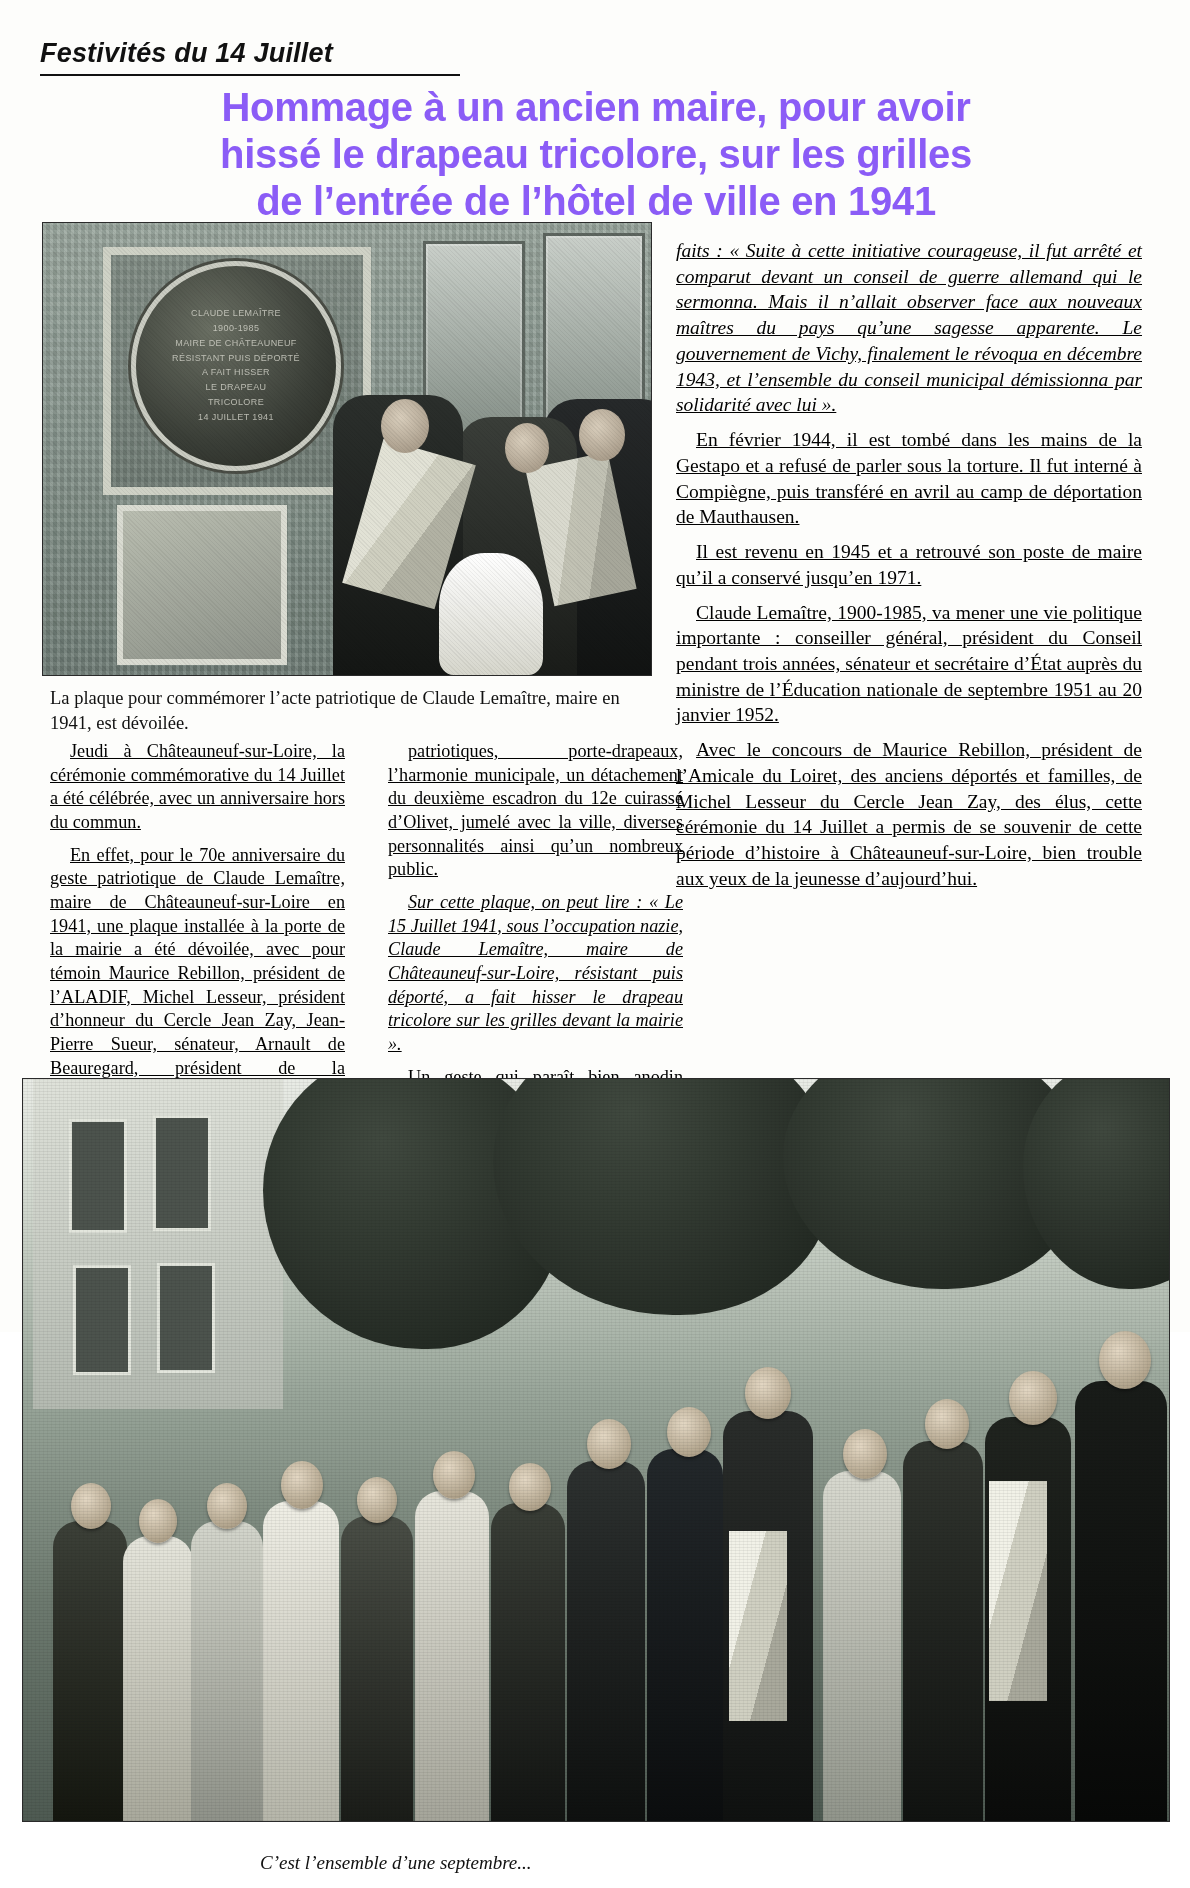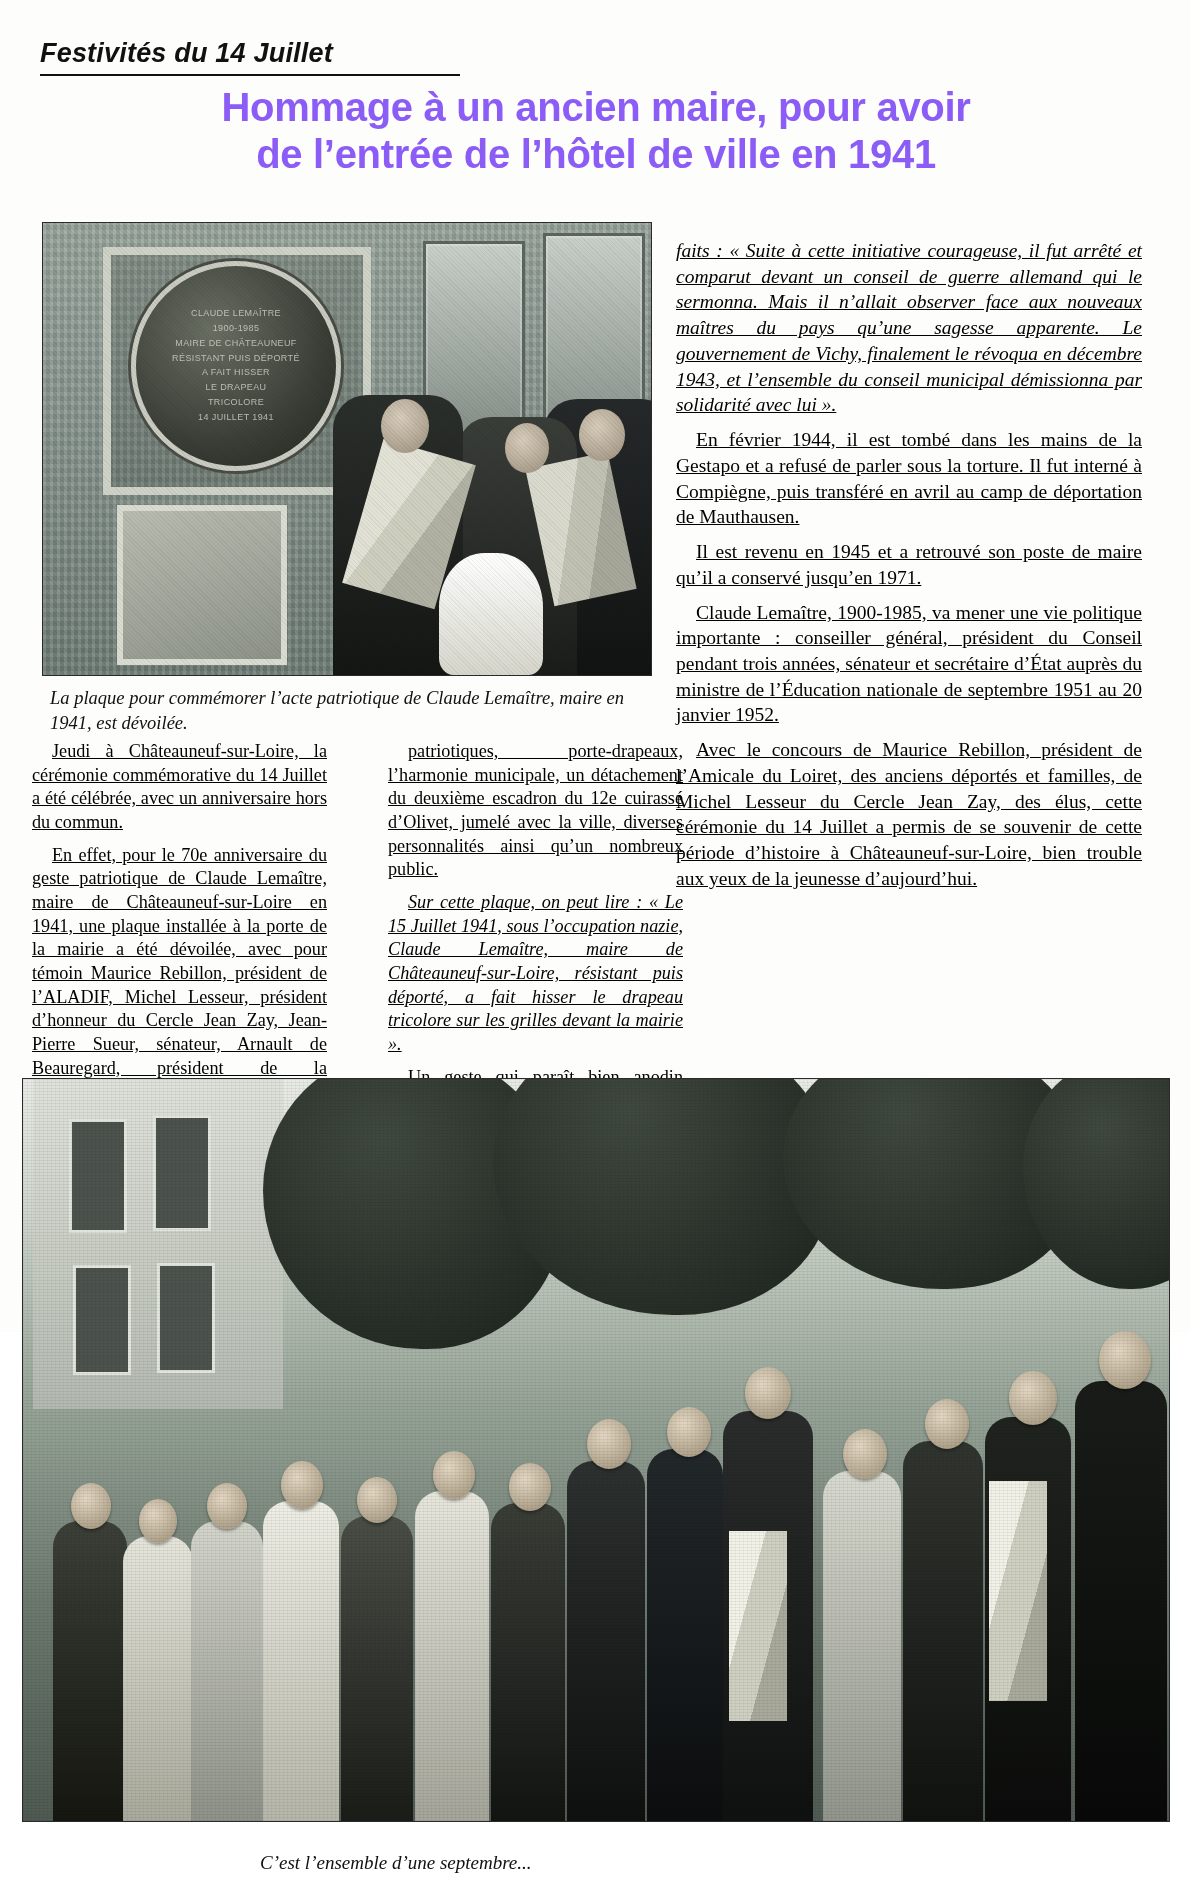--- a/index.html
+++ b/index.html
@@ -155,41 +155,40 @@
     mix-blend-mode: multiply;
   }
 
   
   .caption-top {
     position: absolute;
     left: 50px;
     top: 686px;
     width: 608px;
     font-family: "Liberation Serif", serif;
-    font-style: italic;
     font-size: 18.5px;
     line-height: 1.35;
     color: #111;
   }
 
   
   .col {
     position: absolute;
     font-family: "Liberation Serif", serif;
     font-size: 18.2px;
     line-height: 1.30;
     text-align: justify;
     color: #000;
     text-decoration: underline;
   }
   .col p { margin: 0 0 9px 0; text-indent: 20px; }
   .col p.noindent { text-indent: 0; }
   .col p.ital { font-style: italic; }
 
-  .col-1 { left: 32px;  top: 740px; width: 295px; }
+  .col-1 { left: 50px;  top: 740px; width: 295px; }
   .col-2 { left: 356px; top: 740px; width: 295px; margin-left: 32px; }
   .col-3 { left: 676px; top: 238px; width: 466px; font-size: 19.5px; line-height: 1.32; }
 
   
   .photo-bottom {
     position: absolute;
     left: 22px;
     top: 1078px;
     width: 1146px;
     height: 742px;
@@ -267,20 +266,21 @@
 </style>
 </head>
 <body>
 
 <div class="page">
 
   <div class="kicker">Festivités du 14 Juillet</div>
 
   <div class="headline">
     <span class="l1">Hommage à un ancien maire, pour avoir</span>
+    <span class="l2">hissé le drapeau tricolore, sur les grilles</span>
     <span class="l3">de l’entrée de l’hôtel de ville en 1941</span>
   </div>
 
   <div class="photo-top">
     <div class="sky"></div>
     <div class="wall"></div>
     <div class="window w1"></div>
     <div class="window w2"></div>
     <div class="plaque-frame"></div>
     <div class="plaque-round">

